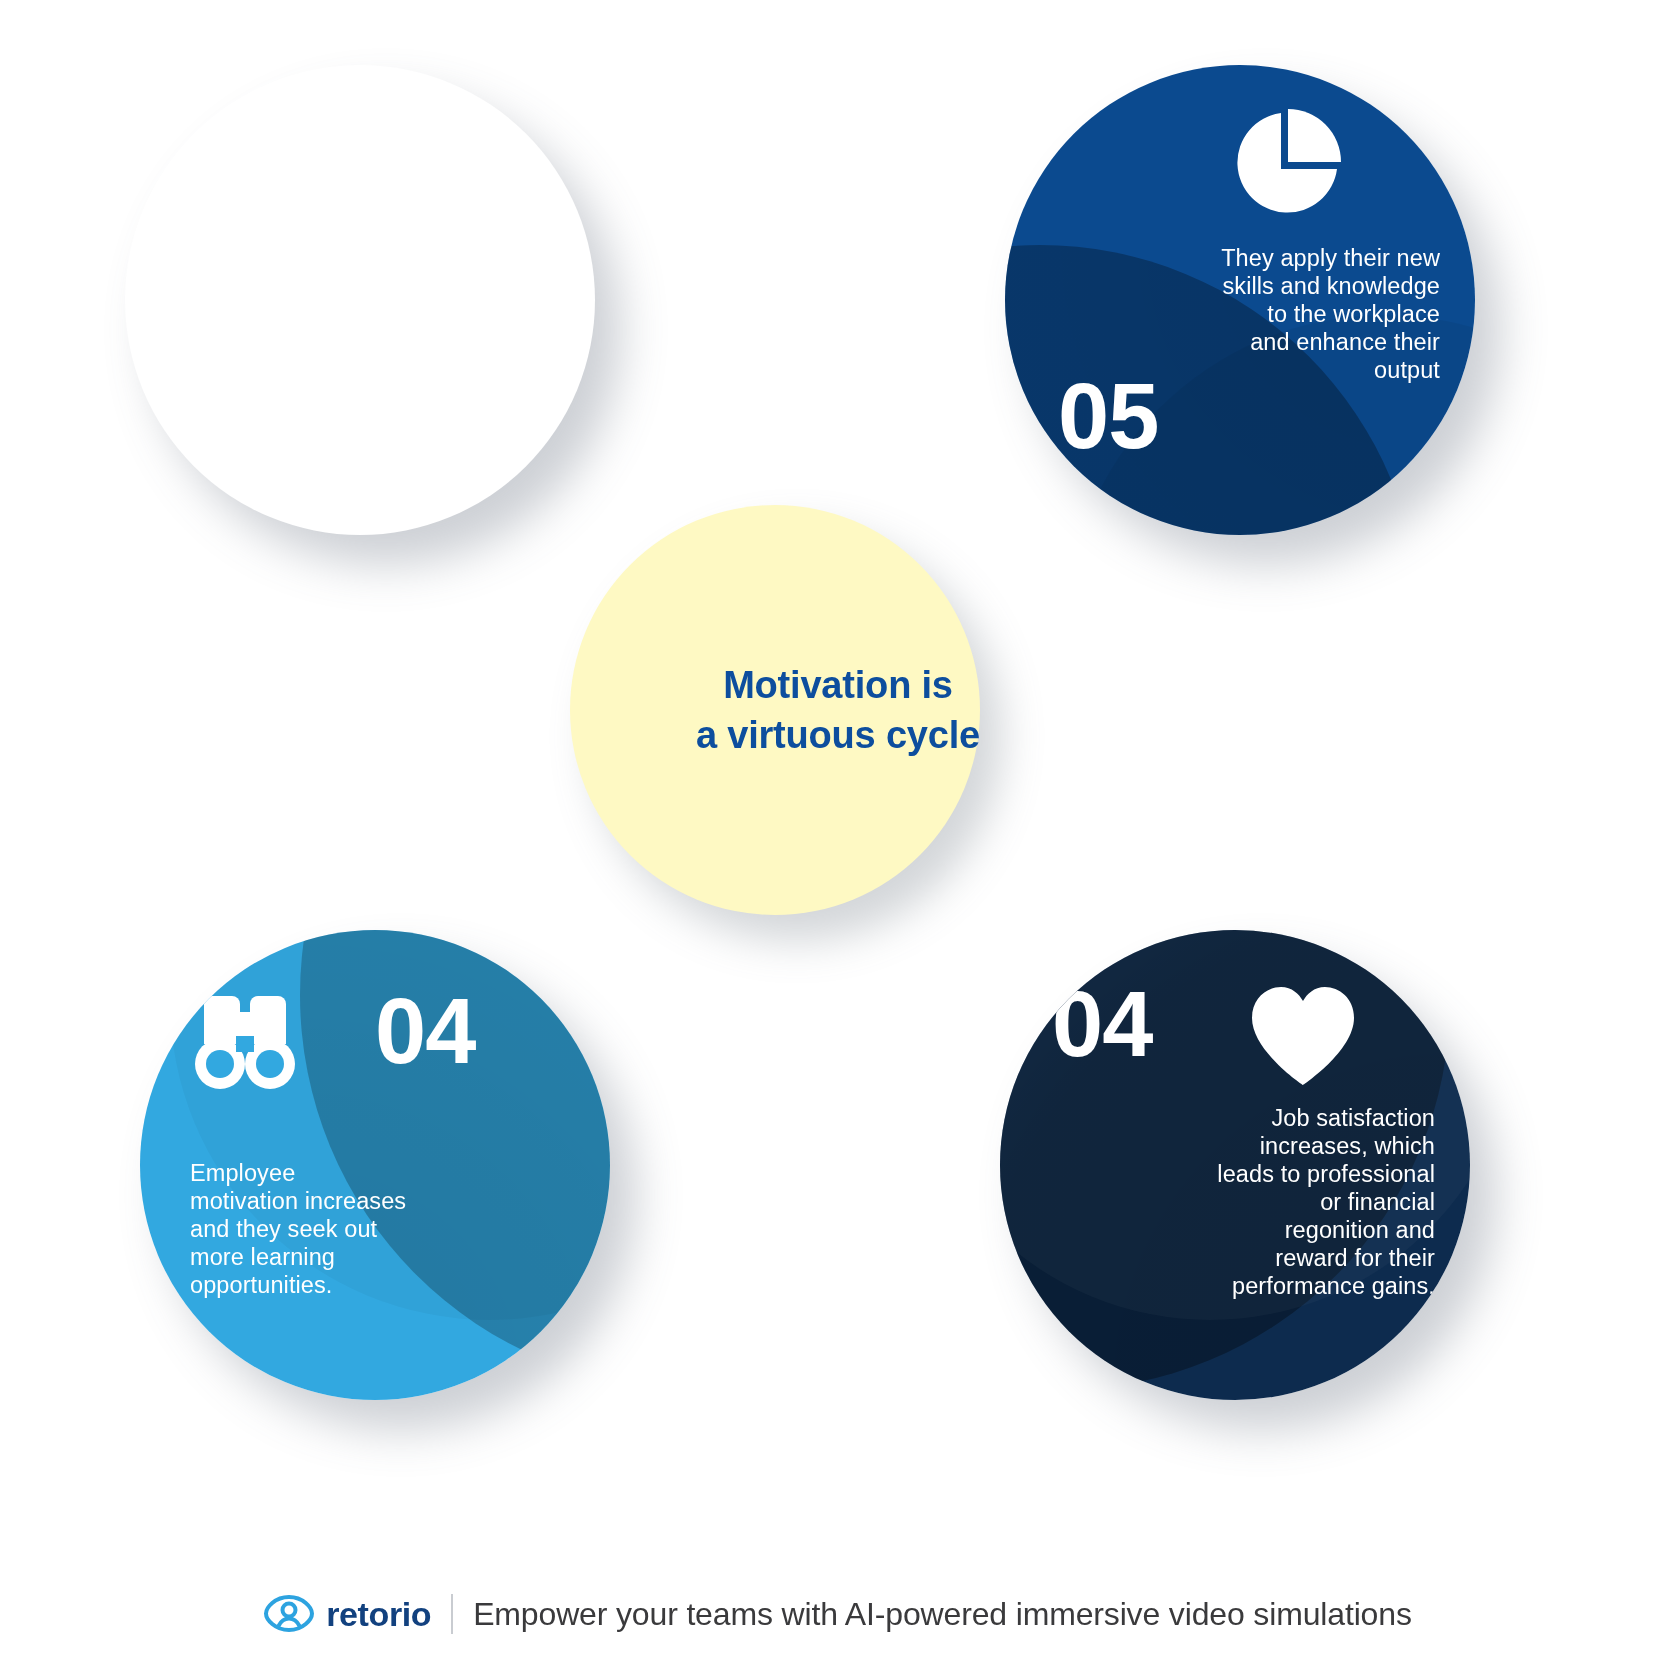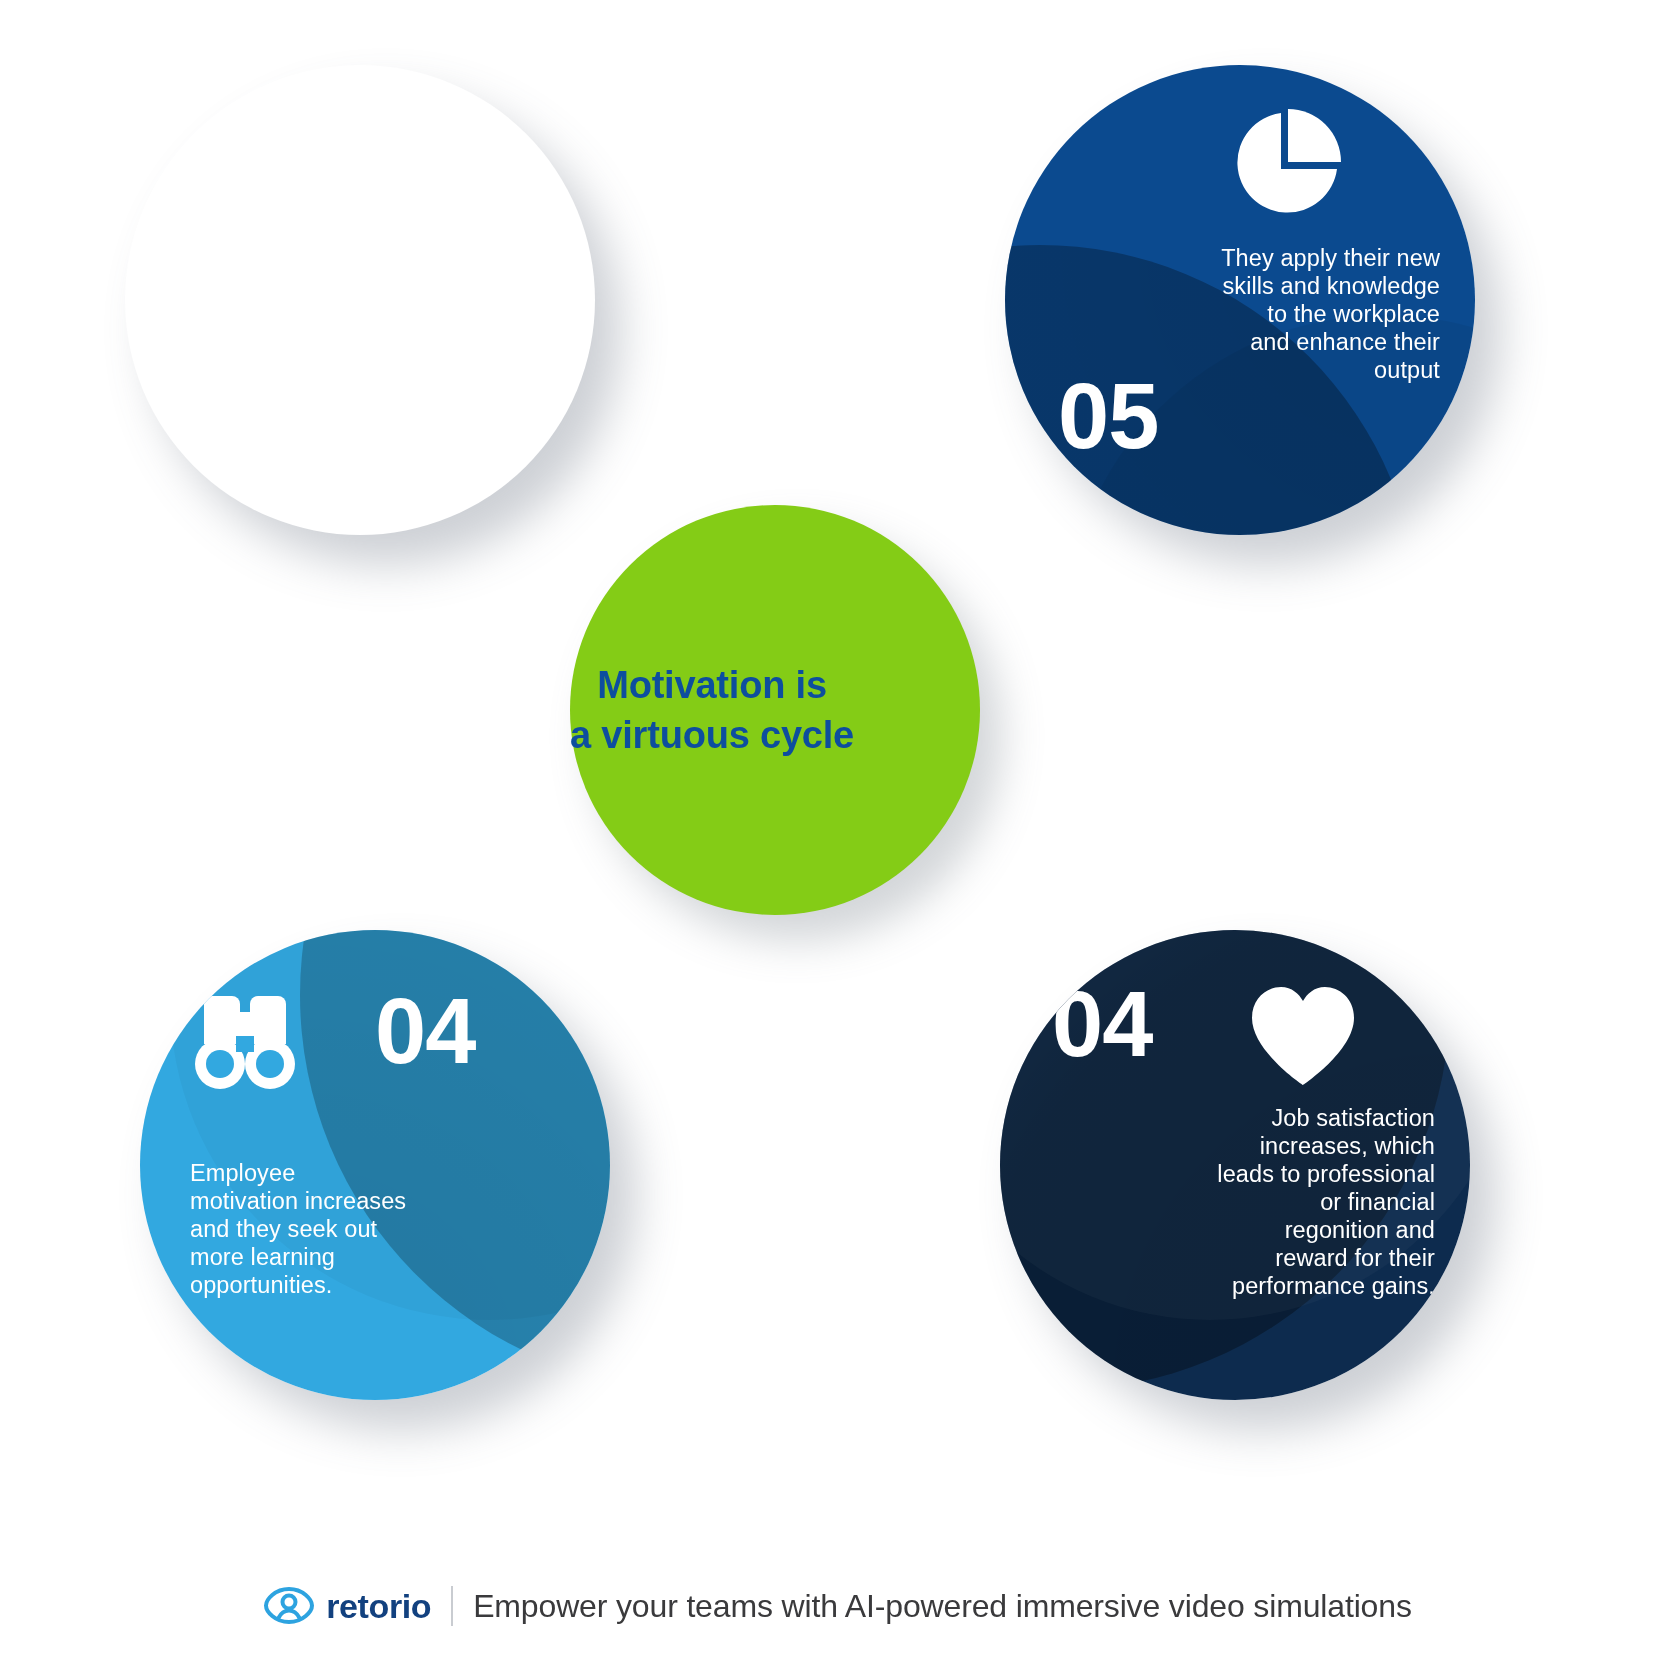--- a/index.html
+++ b/index.html
@@ -64,38 +64,38 @@
 
   
   .icon{position:absolute;}
 
   
   #center{
     position:absolute;
     left:570px;top:505px;
     width:410px;height:410px;
     border-radius:50%;
-    background:#84cc16;
+    background:#fef9c3;
     box-shadow:22px 26px 42px rgba(110,118,130,.30);
-    display:flex;align-items:center;justify-content:flex-start;
+    display:flex;align-items:center;justify-content:flex-end;
   }
   #center-title{
     color:#0d4e9e;
     font-size:38px;
     font-weight:700;
     line-height:1.32;
     text-align:center;
     white-space:pre-line;
     letter-spacing:-.2px;
   }
 
   
   #footer{
     position:absolute;
-    left:0;right:0;bottom:48px;
+    left:0;right:0;bottom:40px;
     display:flex;align-items:center;justify-content:center;
     gap:0px;
   }
   #logo-mark{margin-right:11px;display:block;}
   #logo-word{
     color:#12417f;font-size:34px;font-weight:700;letter-spacing:-.4px;
   }
   #footer-div{
     width:2px;height:40px;background:#c9ccd1;margin:0 20px;
   }

